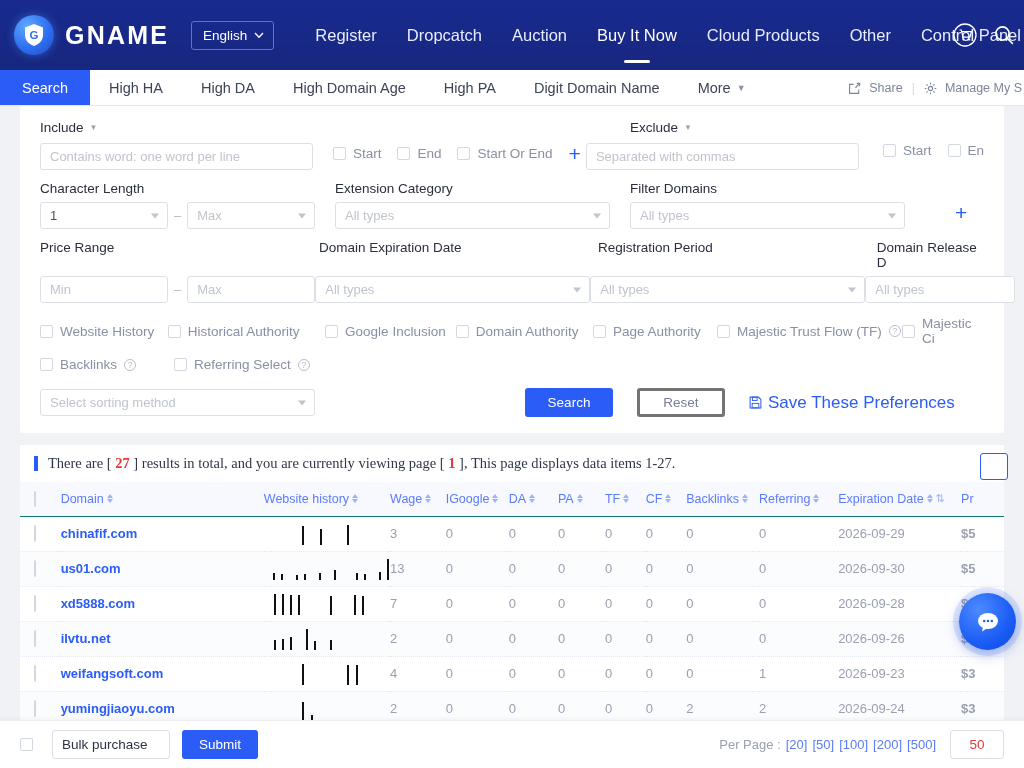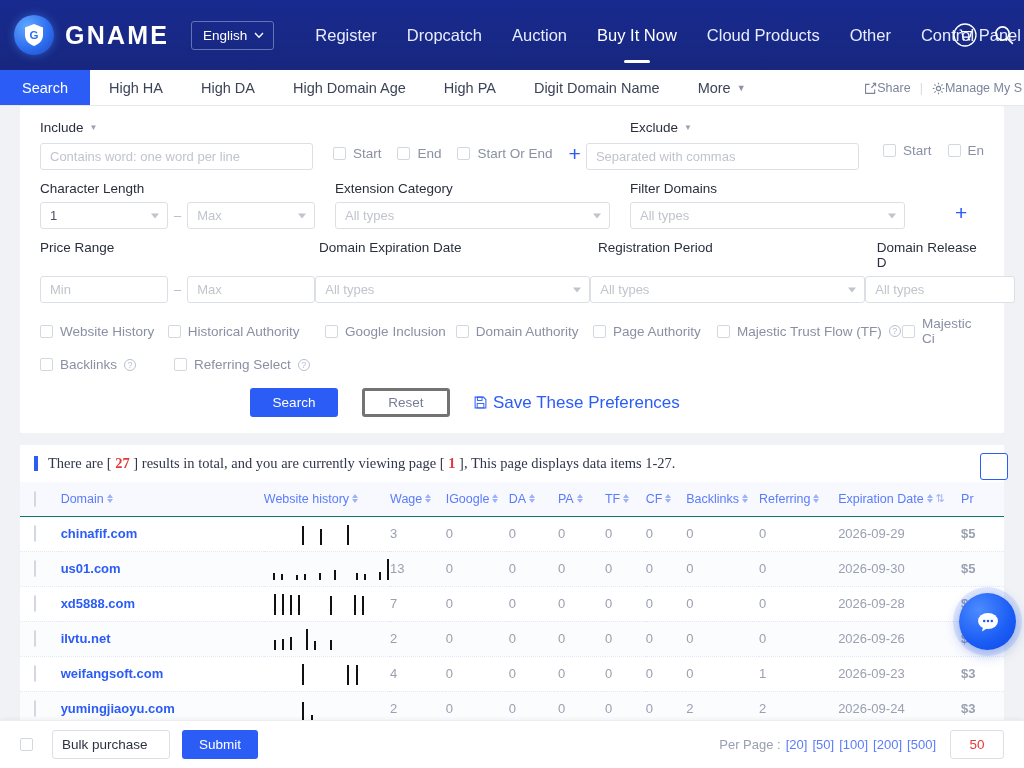--- a/index.html
+++ b/index.html
@@ -52,21 +52,21 @@
     color:#3d4457; cursor:pointer; white-space:nowrap;
   }
   .tab.primary { background:#2b5cf6; color:#fff; font-weight:400; padding:0 22px; }
   .tab .caret { margin-left:6px; font-size:9px; color:#8c93a8; }
   .tabstrip-right {
     position:absolute; right:0; top:0; height:36px;
     display:flex; align-items:center; gap:9px; color:#7d849b; font-size:12.5px;
     padding-right:2px;
   }
   .tabstrip-right .sep { color:#d8dbe4; }
-  .ts-item { display:flex; align-items:center; gap:0; cursor:pointer; white-space:nowrap; }
+  .ts-item { display:flex; align-items:center; gap:8px; cursor:pointer; white-space:nowrap; }
 
   
   .filter-card {
     margin:0 20px 0 20px; background:#fff; padding:14px 20px 16px 20px;
     border-radius:2px;
   }
   .section-label {
     font-size:13.5px; color:#2a2f3d; margin-bottom:6px;
     display:flex; align-items:center; gap:6px;
   }
@@ -422,20 +422,24 @@
       <span class="qmark">?</span>
     </label>
     <label class="cb">
       <span class="cbox"></span>
       <span>Referring Select</span>
       <span class="qmark">?</span>
     </label>
   </div>
 
   <div style="display:flex;align-items:center;">
+    <div class="fld sel" style="width:275px;">
+      <span>Select sorting method</span>
+      <i class="dd"></i>
+    </div>
     <div style="margin-left:210px;display:flex;align-items:center;gap:24px;">
       <button class="btn-search">Search</button>
       <button class="btn-reset">Reset</button>
       <div class="save-pref">
         <svg width="13" height="13" viewBox="0 0 14 14">
           <path d="M1.2 1.2 H10.2 L12.8 3.8 V12.8 H1.2 Z" stroke="#2b5cf6" stroke-width="1.1" fill="none"></path>
           <rect x="3.7" y="1.2" width="5" height="3.6" stroke="#2b5cf6" stroke-width="1" fill="none"></rect>
           <rect x="3.4" y="8" width="7.2" height="4.8" stroke="#2b5cf6" stroke-width="1" fill="none"></rect>
         </svg>
         <span>Save These Preferences</span>

